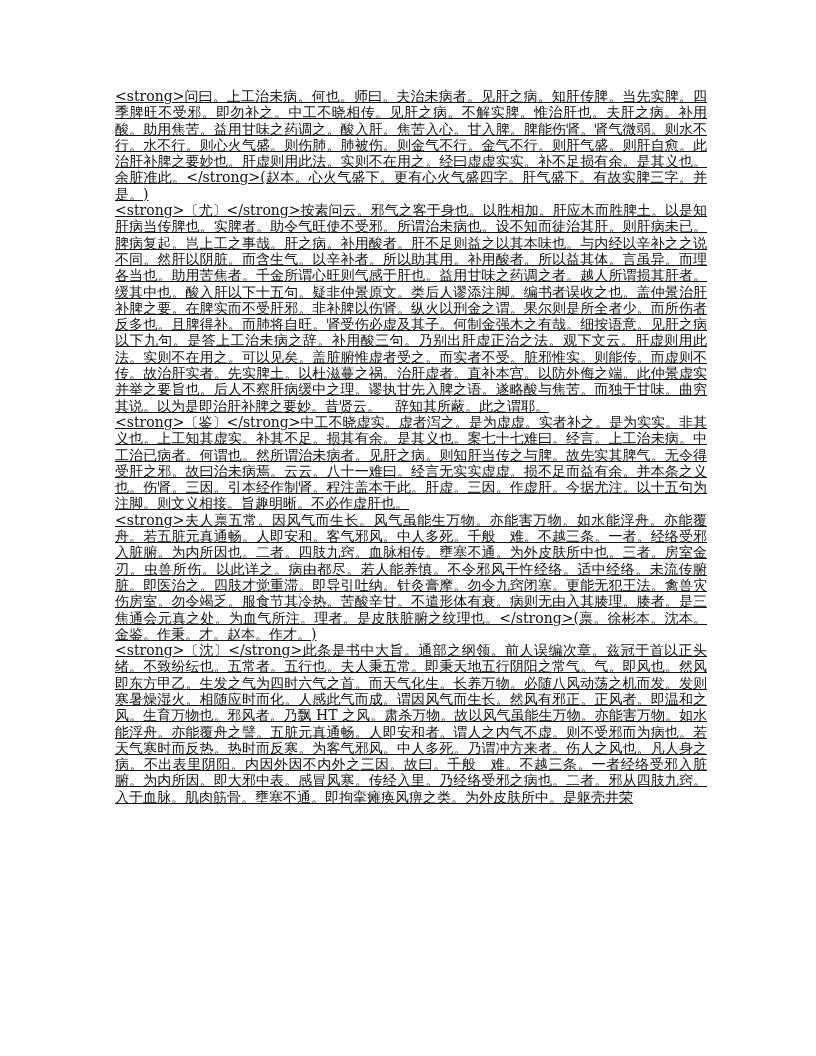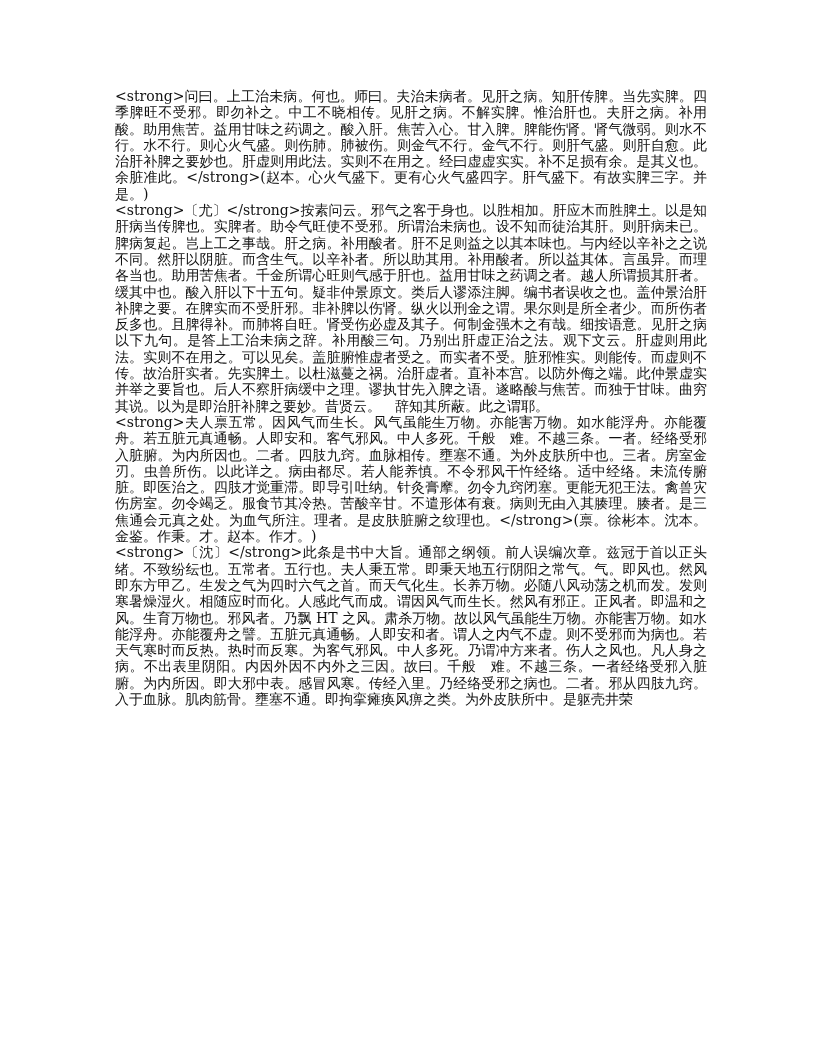--- a/index.html
+++ b/index.html
@@ -20,29 +20,31 @@
     left: 115px;
     top: 88px;
     width: 592px;
     font-family: "DejaVu Serif", "Liberation Serif", serif;
     font-size: 14px;
     line-height: 16.3px;
     color: #111111;
     text-align: justify;
     text-justify: inter-ideograph;
     word-break: break-all;
+    text-decoration: underline;
   }
   .text-block p {
     margin: 0;
     padding: 0;
   }
 </style>
 </head>
 <body>
 
 <div class="page">
   <div class="text-block">
     <p>&lt;strong&gt;问曰。上工治未病。何也。师曰。夫治未病者。见肝之病。知肝传脾。当先实脾。四季脾旺不受邪。即勿补之。中工不晓相传。见肝之病。不解实脾。惟治肝也。夫肝之病。补用酸。助用焦苦。益用甘味之药调之。酸入肝。焦苦入心。甘入脾。脾能伤肾。肾气微弱。则水不行。水不行。则心火气盛。则伤肺。肺被伤。则金气不行。金气不行。则肝气盛。则肝自愈。此治肝补脾之要妙也。肝虚则用此法。实则不在用之。经曰虚虚实实。补不足损有余。是其义也。余脏准此。&lt;/strong&gt;(赵本。心火气盛下。更有心火气盛四字。肝气盛下。有故实脾三字。并是。)</p>
     <p>&lt;strong&gt;〔尤〕&lt;/strong&gt;按素问云。邪气之客于身也。以胜相加。肝应木而胜脾土。以是知肝病当传脾也。实脾者。助令气旺使不受邪。所谓治未病也。设不知而徒治其肝。则肝病未已。脾病复起。岂上工之事哉。肝之病。补用酸者。肝不足则益之以其本味也。与内经以辛补之之说不同。然肝以阴脏。而含生气。以辛补者。所以助其用。补用酸者。所以益其体。言虽异。而理各当也。助用苦焦者。千金所谓心旺则气感于肝也。益用甘味之药调之者。越人所谓损其肝者。缓其中也。酸入肝以下十五句。疑非仲景原文。类后人谬添注脚。编书者误收之也。盖仲景治肝补脾之要。在脾实而不受肝邪。非补脾以伤肾。纵火以刑金之谓。果尔则是所全者少。而所伤者反多也。且脾得补。而肺将自旺。肾受伤必虚及其子。何制金强木之有哉。细按语意。见肝之病以下九句。是答上工治未病之辞。补用酸三句。乃别出肝虚正治之法。观下文云。肝虚则用此法。实则不在用之。可以见矣。盖脏腑惟虚者受之。而实者不受。脏邪惟实。则能传。而虚则不传。故治肝实者。先实脾土。以杜滋蔓之祸。治肝虚者。直补本宫。以防外侮之端。此仲景虚实并举之要旨也。后人不察肝病缓中之理。谬执甘先入脾之语。遂略酸与焦苦。而独于甘味。曲穷其说。以为是即治肝补脾之要妙。昔贤云。　辞知其所蔽。此之谓耶。</p>
+    <p>&lt;strong&gt;〔鉴〕&lt;/strong&gt;中工不晓虚实。虚者泻之。是为虚虚。实者补之。是为实实。非其义也。上工知其虚实。补其不足。损其有余。是其义也。案七十七难曰。经言。上工治未病。中工治已病者。何谓也。然所谓治未病者。见肝之病。则知肝当传之与脾。故先实其脾气。无令得受肝之邪。故曰治未病焉。云云。八十一难曰。经言无实实虚虚。损不足而益有余。并本条之义也。伤肾。三因。引本经作制肾。程注盖本于此。肝虚。三因。作虚肝。今据尤注。以十五句为注脚。则文义相接。旨趣明晰。不必作虚肝也。</p>
     <p>&lt;strong&gt;夫人禀五常。因风气而生长。风气虽能生万物。亦能害万物。如水能浮舟。亦能覆舟。若五脏元真通畅。人即安和。客气邪风。中人多死。千般　难。不越三条。一者。经络受邪入脏腑。为内所因也。二者。四肢九窍。血脉相传。壅塞不通。为外皮肤所中也。三者。房室金刃。虫兽所伤。以此详之。病由都尽。若人能养慎。不令邪风干忤经络。适中经络。未流传腑脏。即医治之。四肢才觉重滞。即导引吐纳。针灸膏摩。勿令九窍闭塞。更能无犯王法。禽兽灾伤房室。勿令竭乏。服食节其冷热。苦酸辛甘。不遣形体有衰。病则无由入其腠理。腠者。是三焦通会元真之处。为血气所注。理者。是皮肤脏腑之纹理也。&lt;/strong&gt;(禀。徐彬本。沈本。金鉴。作秉。才。赵本。作才。)</p>
     <p>&lt;strong&gt;〔沈〕&lt;/strong&gt;此条是书中大旨。通部之纲领。前人误编次章。兹冠于首以正头绪。不致纷纭也。五常者。五行也。夫人秉五常。即秉天地五行阴阳之常气。气。即风也。然风即东方甲乙。生发之气为四时六气之首。而天气化生。长养万物。必随八风动荡之机而发。发则寒暑燥湿火。相随应时而化。人感此气而成。谓因风气而生长。然风有邪正。正风者。即温和之风。生育万物也。邪风者。乃飘 HT 之风。肃杀万物。故以风气虽能生万物。亦能害万物。如水能浮舟。亦能覆舟之譬。五脏元真通畅。人即安和者。谓人之内气不虚。则不受邪而为病也。若天气寒时而反热。热时而反寒。为客气邪风。中人多死。乃谓冲方来者。伤人之风也。凡人身之病。不出表里阴阳。内因外因不内外之三因。故曰。千般　难。不越三条。一者经络受邪入脏腑。为内所因。即大邪中表。感冒风寒。传经入里。乃经络受邪之病也。二者。邪从四肢九窍。入于血脉。肌肉筋骨。壅塞不通。即拘挛瘫痪风痹之类。为外皮肤所中。是躯壳井荣</p>
   </div>
 </div>
 
 </body></html>

